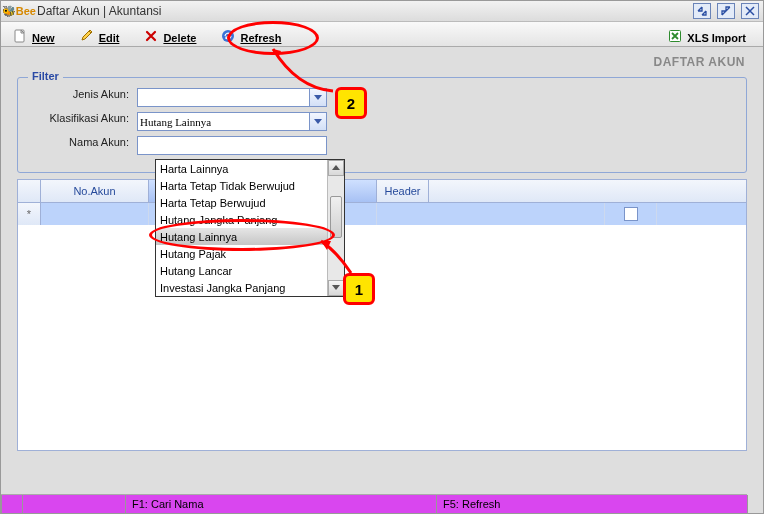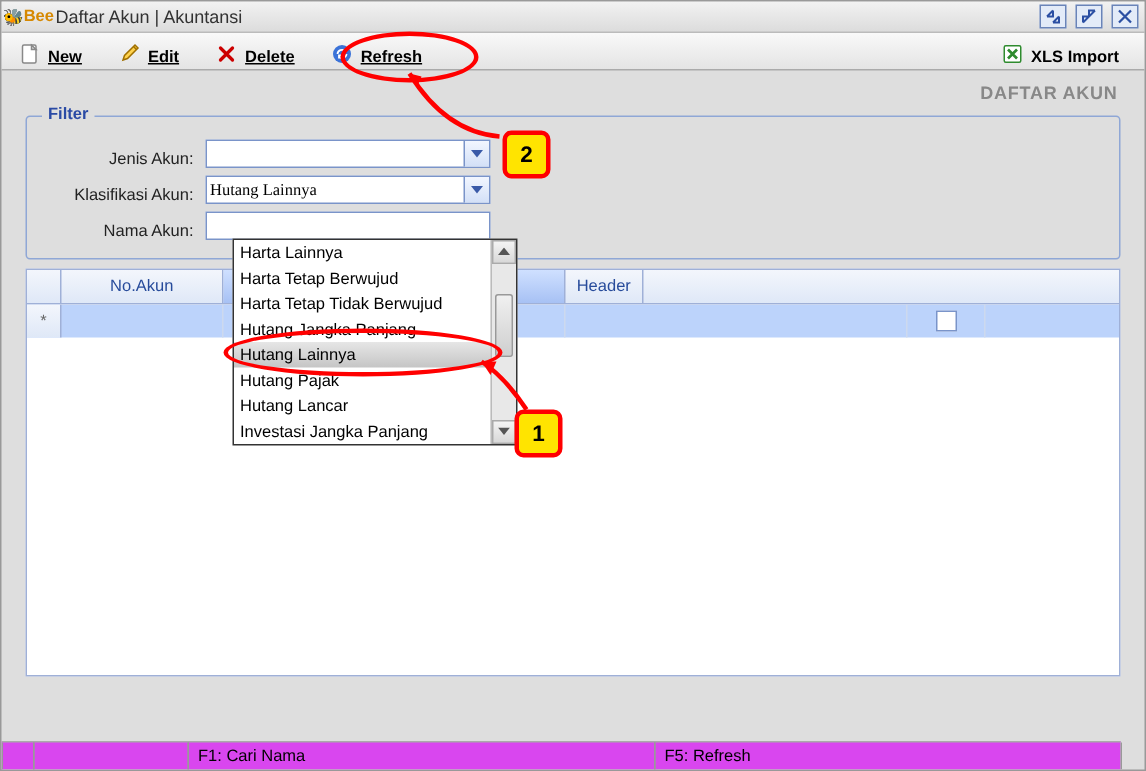--- a/index.html
+++ b/index.html
@@ -18,21 +18,21 @@
   .tbtn .lbl{font-weight:bold;text-decoration:underline;text-underline-offset:1px}
   .tbtn.nou .lbl{text-decoration:none;font-weight:bold}
   .tbtn.nou .lbl .ul{text-decoration:underline}
   .ico{width:16px;height:16px;display:inline-flex;align-items:center;justify-content:center}
   .toolbar .right{margin-left:auto;display:flex}
   
   .subheader{display:flex;justify-content:flex-end;padding:8px 18px 0 0;font-weight:bold;color:#888;font-size:12px;letter-spacing:0.5px}
   
   .filterbox{margin:8px 16px 6px 16px;border:1px solid #8fa7d6;border-radius:3px;padding:10px 10px 12px 1px;position:relative;background:#dedede}
   .filterbox .legend{position:absolute;top:-8px;left:10px;background:#dedede;color:#2a4aa5;font-weight:bold;padding:0 4px}
-  .frow{display:flex;align-items:flex-end;height:24px;gap:8px}
+  .frow{display:flex;align-items:flex-start;height:24px;gap:8px}
   .frow label{width:110px;text-align:right;color:#222}
   .finput,.fselect{height:19px;border:1px solid #7a94c9;background:#fff;box-sizing:border-box;font:11px Tahoma;padding:1px 2px}
   .finput{width:190px}
   .fselect{width:190px;position:relative;display:inline-flex;align-items:center;padding-right:16px}
   .fselect .arrow{position:absolute;right:0;top:0;width:16px;height:100%;border-left:1px solid #7a94c9;background:linear-gradient(#f2f6ff,#d3e0f7);display:flex;align-items:center;justify-content:center}
   
   .tablewrap{margin:0 16px 10px 16px;height:270px;border:1px solid #9fb0d7;background:#fff;display:flex;flex-direction:column;position:relative}
   .thead{height:22px;background:linear-gradient(#f3f6fc,#dfe8f7);border-bottom:1px solid #9fb0d7;display:flex}
   .th{border-right:1px solid #9fb0d7;display:flex;align-items:center;justify-content:center;color:#274b9b;font-size:11px;box-sizing:border-box;padding:0 4px}
   .th.sel{background:linear-gradient(#cfe0ff,#a7c1f4)}
@@ -191,22 +191,22 @@
         <div class="td c-saldo"></div>
         <div class="td c-header">
           <span class="chkbox"></span>
         </div>
       </div>
     </div>
   </div>
 
   <div class="dropdown">
     <div class="opt">Harta Lainnya</div>
+    <div class="opt">Harta Tetap Tidak Berwujud</div>
     <div class="opt">Harta Tetap Berwujud</div>
-    <div class="opt">Harta Tetap Tidak Berwujud</div>
     <div class="opt">Hutang Jangka Panjang</div>
     <div class="opt sel">Hutang Lainnya</div>
     <div class="opt">Hutang Pajak</div>
     <div class="opt">Hutang Lancar</div>
     <div class="opt">Investasi Jangka Panjang</div>
     <div class="scroll">
       <div class="sbtn" style="position:absolute;top:0;left:0;right:0">
         <svg width="8" height="6">
             <path d="M0 5h8L4 0z" fill="#555"></path>
           </svg>

